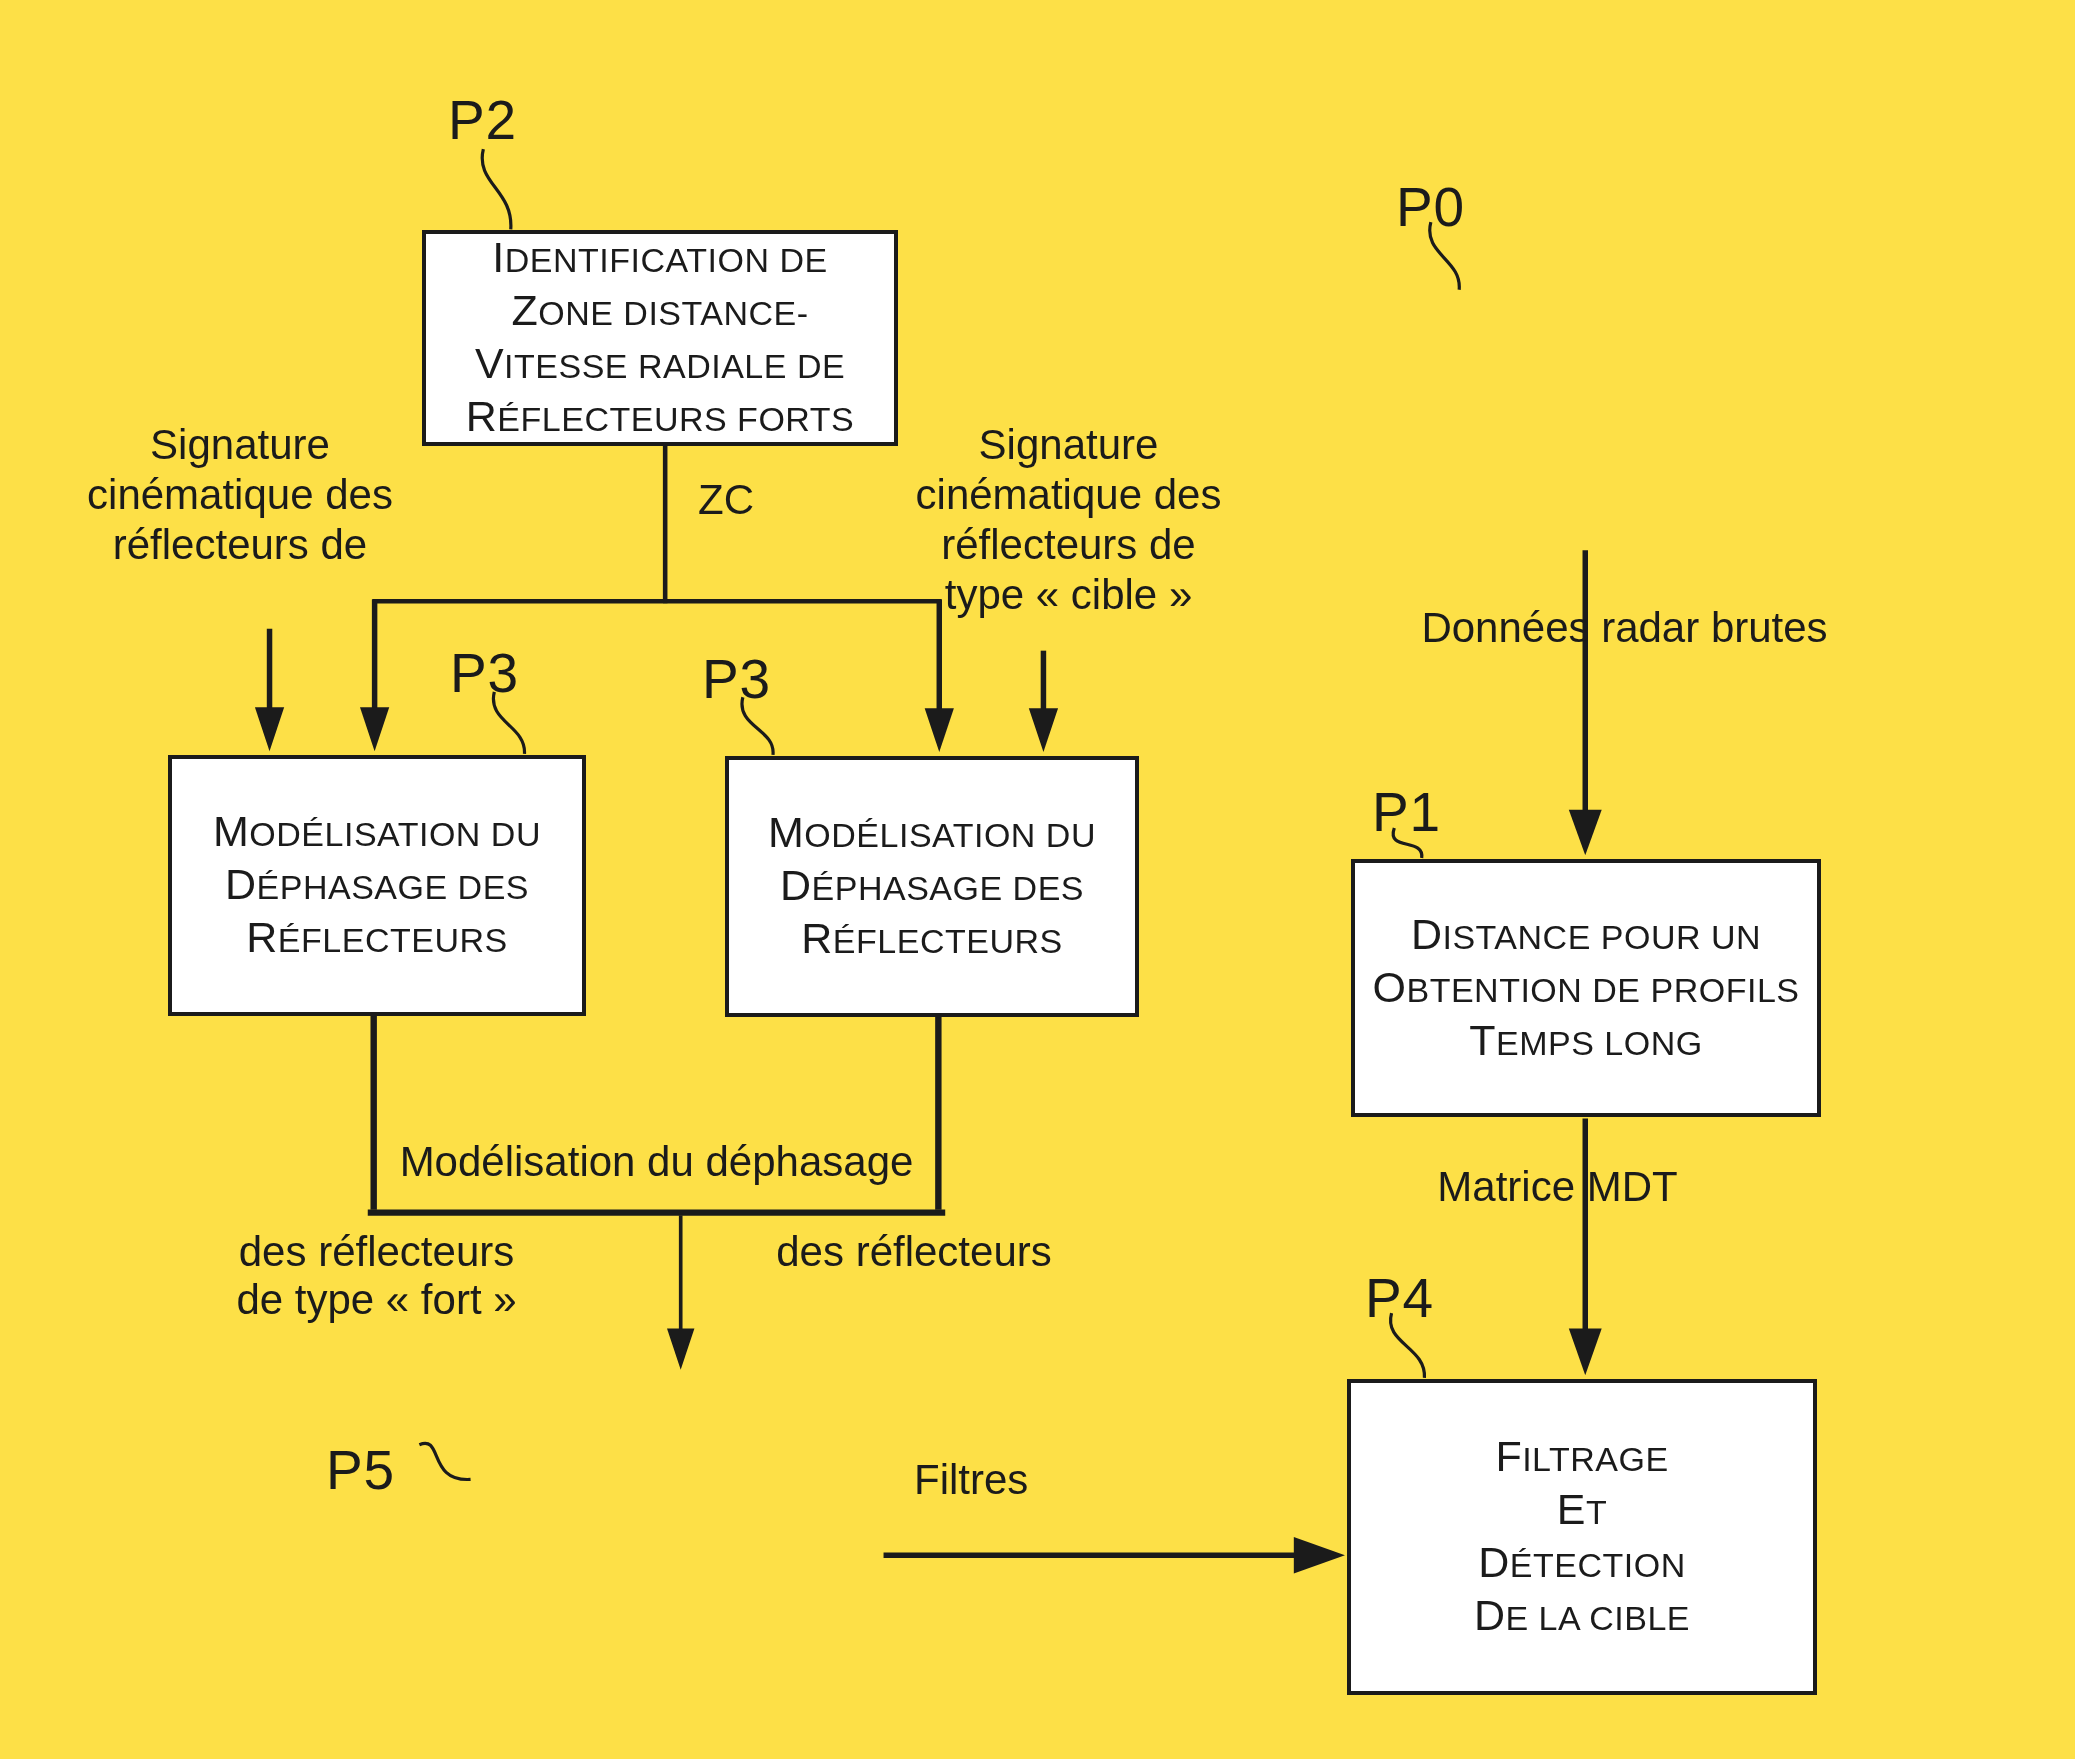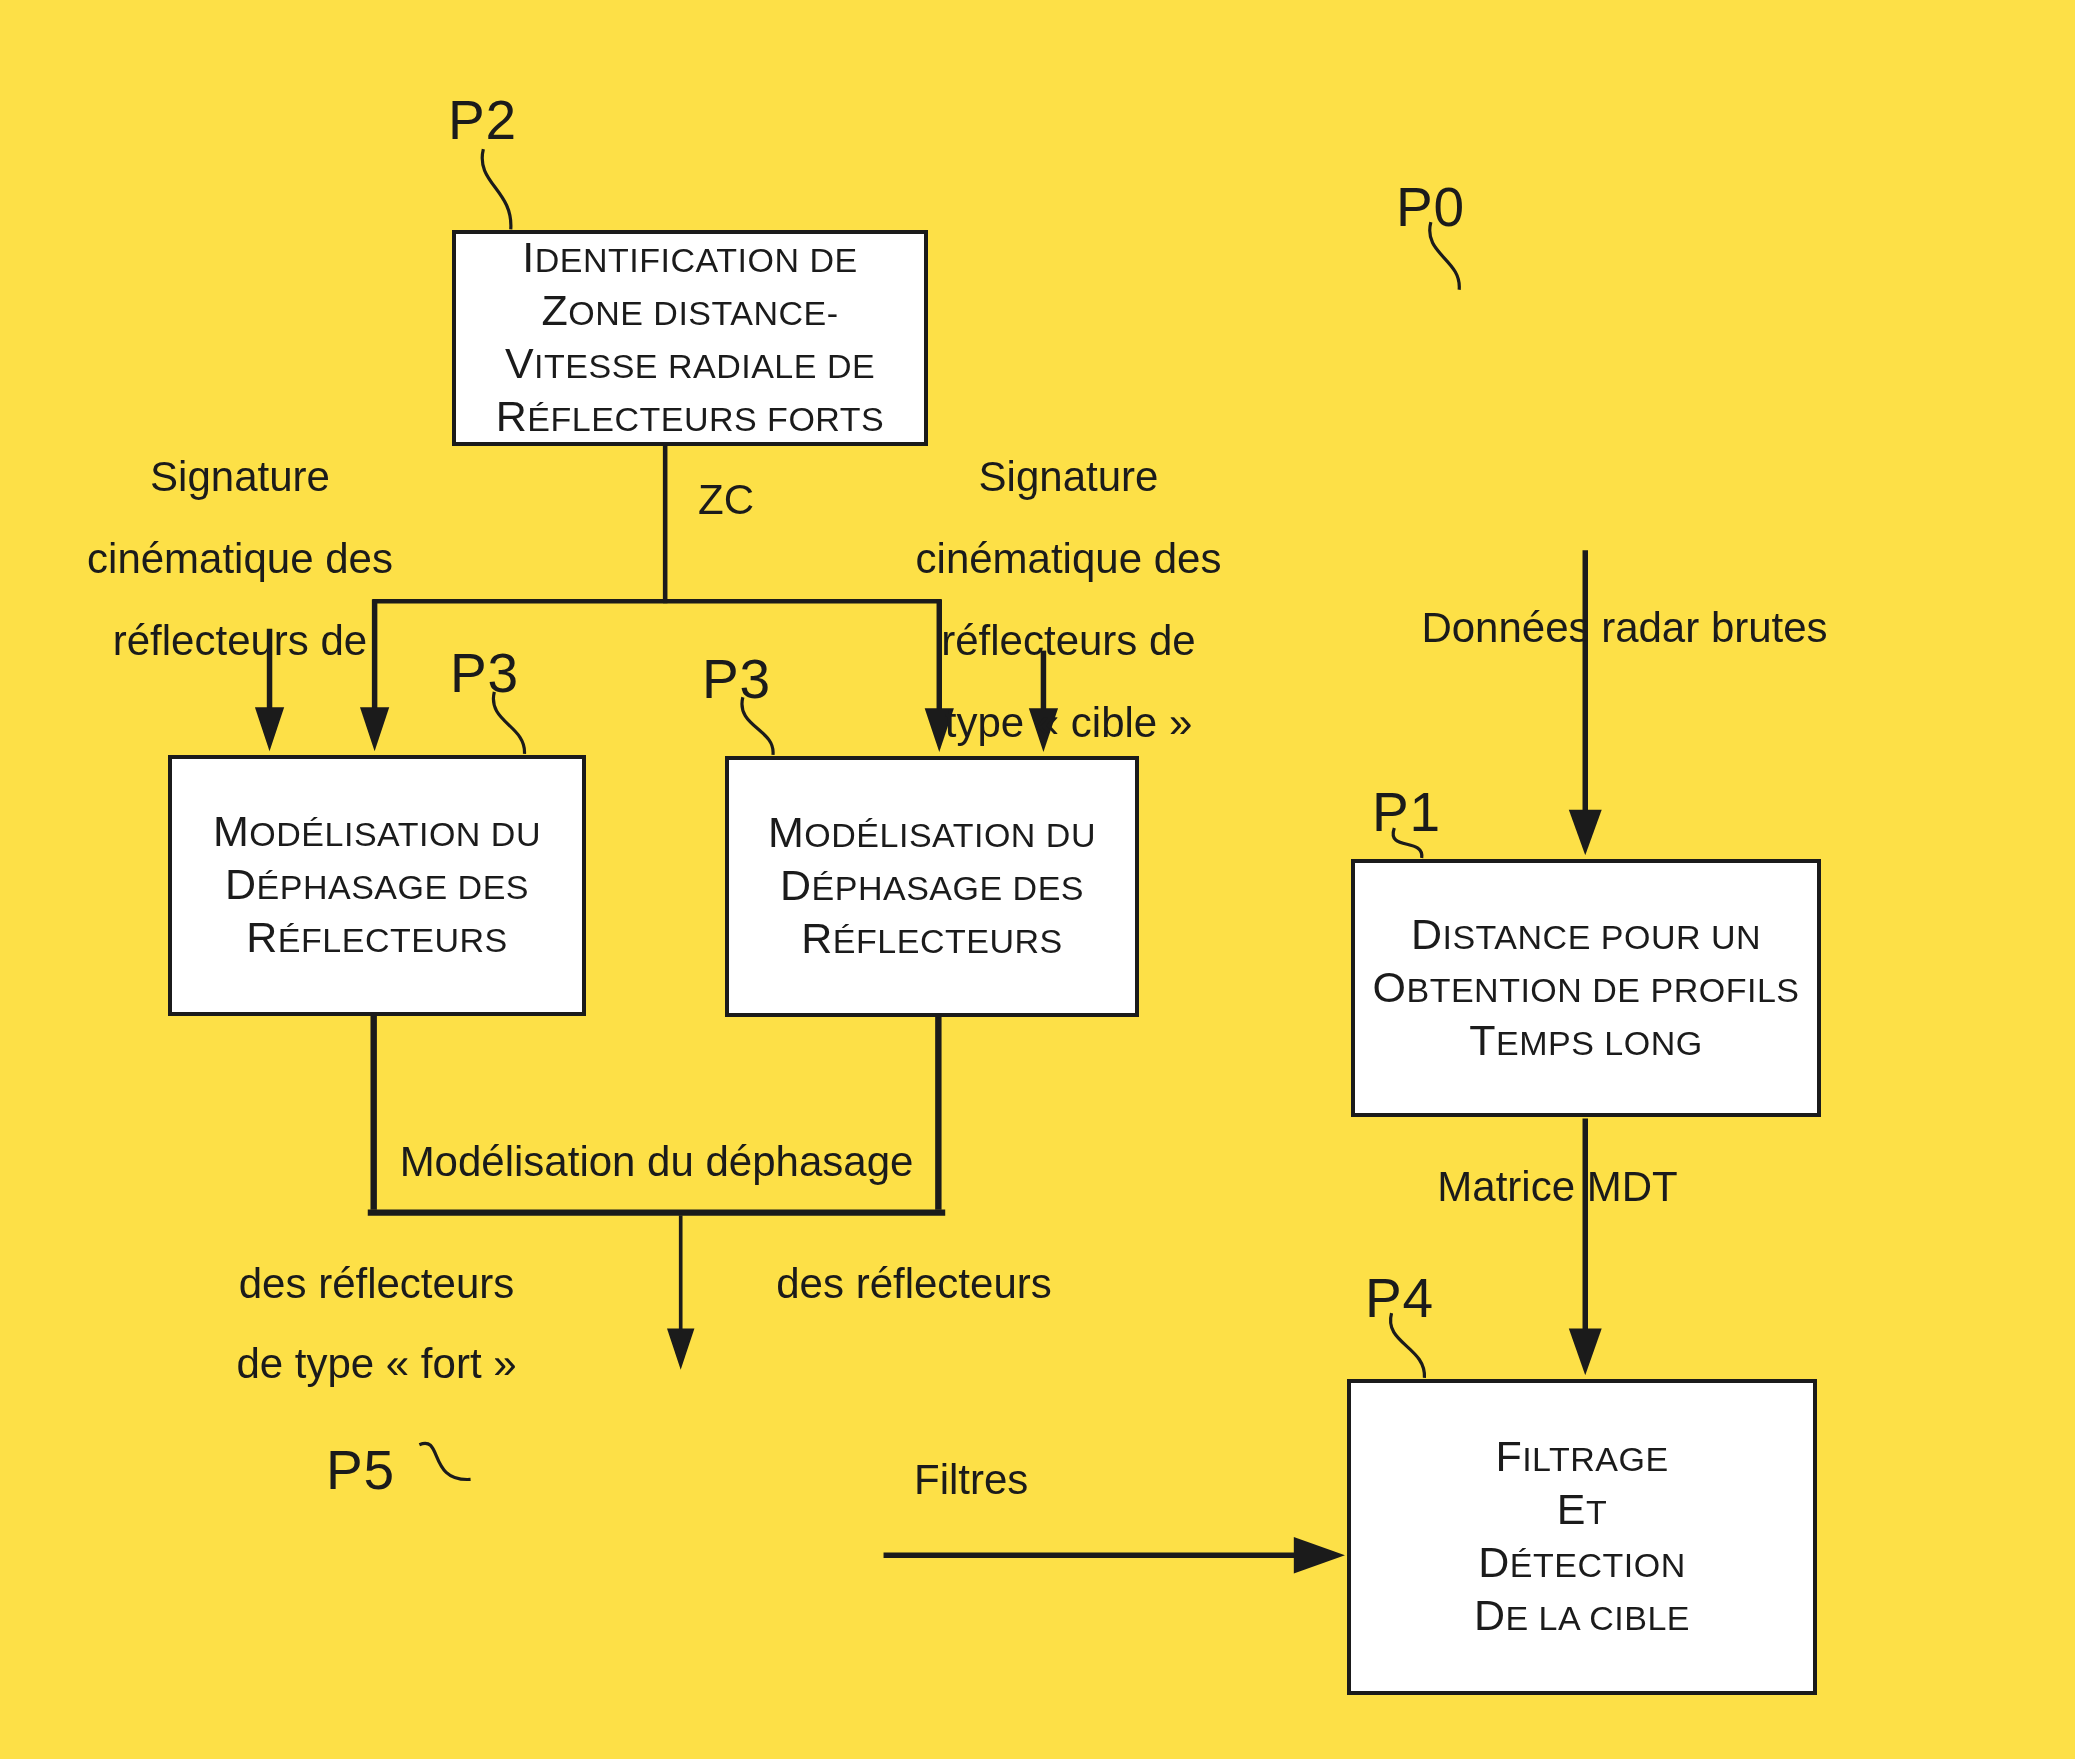--- a/index.html
+++ b/index.html
@@ -21,21 +21,21 @@
     display:flex;flex-direction:column;
     justify-content:center;align-items:center;
     text-align:center;
     box-sizing:border-box;
   }
   .bl{font-size:34px;line-height:50px;letter-spacing:0.5px;white-space:pre;}
   .bl::first-letter{font-size:43px;}
   .ref{position:absolute;font-size:55px;letter-spacing:0.9px;}
   .lab{position:absolute;font-size:42px;line-height:50px;}
   .lab.center{text-align:center;}
-  .ll{white-space:pre;margin-top:32px;}
+  .ll{white-space:pre;}
 </style>
 </head>
 <body>
 
 <div class="canvas">
 
   <svg class="wires" width="2075" height="1760" viewBox="0 0 2271 1926">
 
     <path d="M 728 486 V 660" stroke-width="5"></path>
 
@@ -79,21 +79,21 @@
   </svg>
 
   <div class="ref" style="left:448px;top:88px">P2</div>
   <div class="ref" style="left:1396px;top:175px">P0</div>
   <div class="ref" style="left:450px;top:641px">P3</div>
   <div class="ref" style="left:702px;top:647px">P3</div>
   <div class="ref" style="left:1372px;top:780px">P1</div>
   <div class="ref" style="left:326px;top:1438px">P5</div>
   <div class="ref" style="left:1365px;top:1266px">P4</div>
 
-  <div class="box" style="left:452px;top:230px;width:476px;height:216px">
+  <div class="box" style="left:422px;top:230px;width:476px;height:216px">
     <div class="bl">IDENTIFICATION DE</div>
     <div class="bl">ZONE DISTANCE-</div>
     <div class="bl">VITESSE RADIALE DE</div>
     <div class="bl">RÉFLECTEURS FORTS</div>
   </div>
 
 
   <div class="box" style="left:168px;top:755px;width:418px;height:261px">
     <div class="bl">MODÉLISATION DU</div>
     <div class="bl">DÉPHASAGE DES</div>

